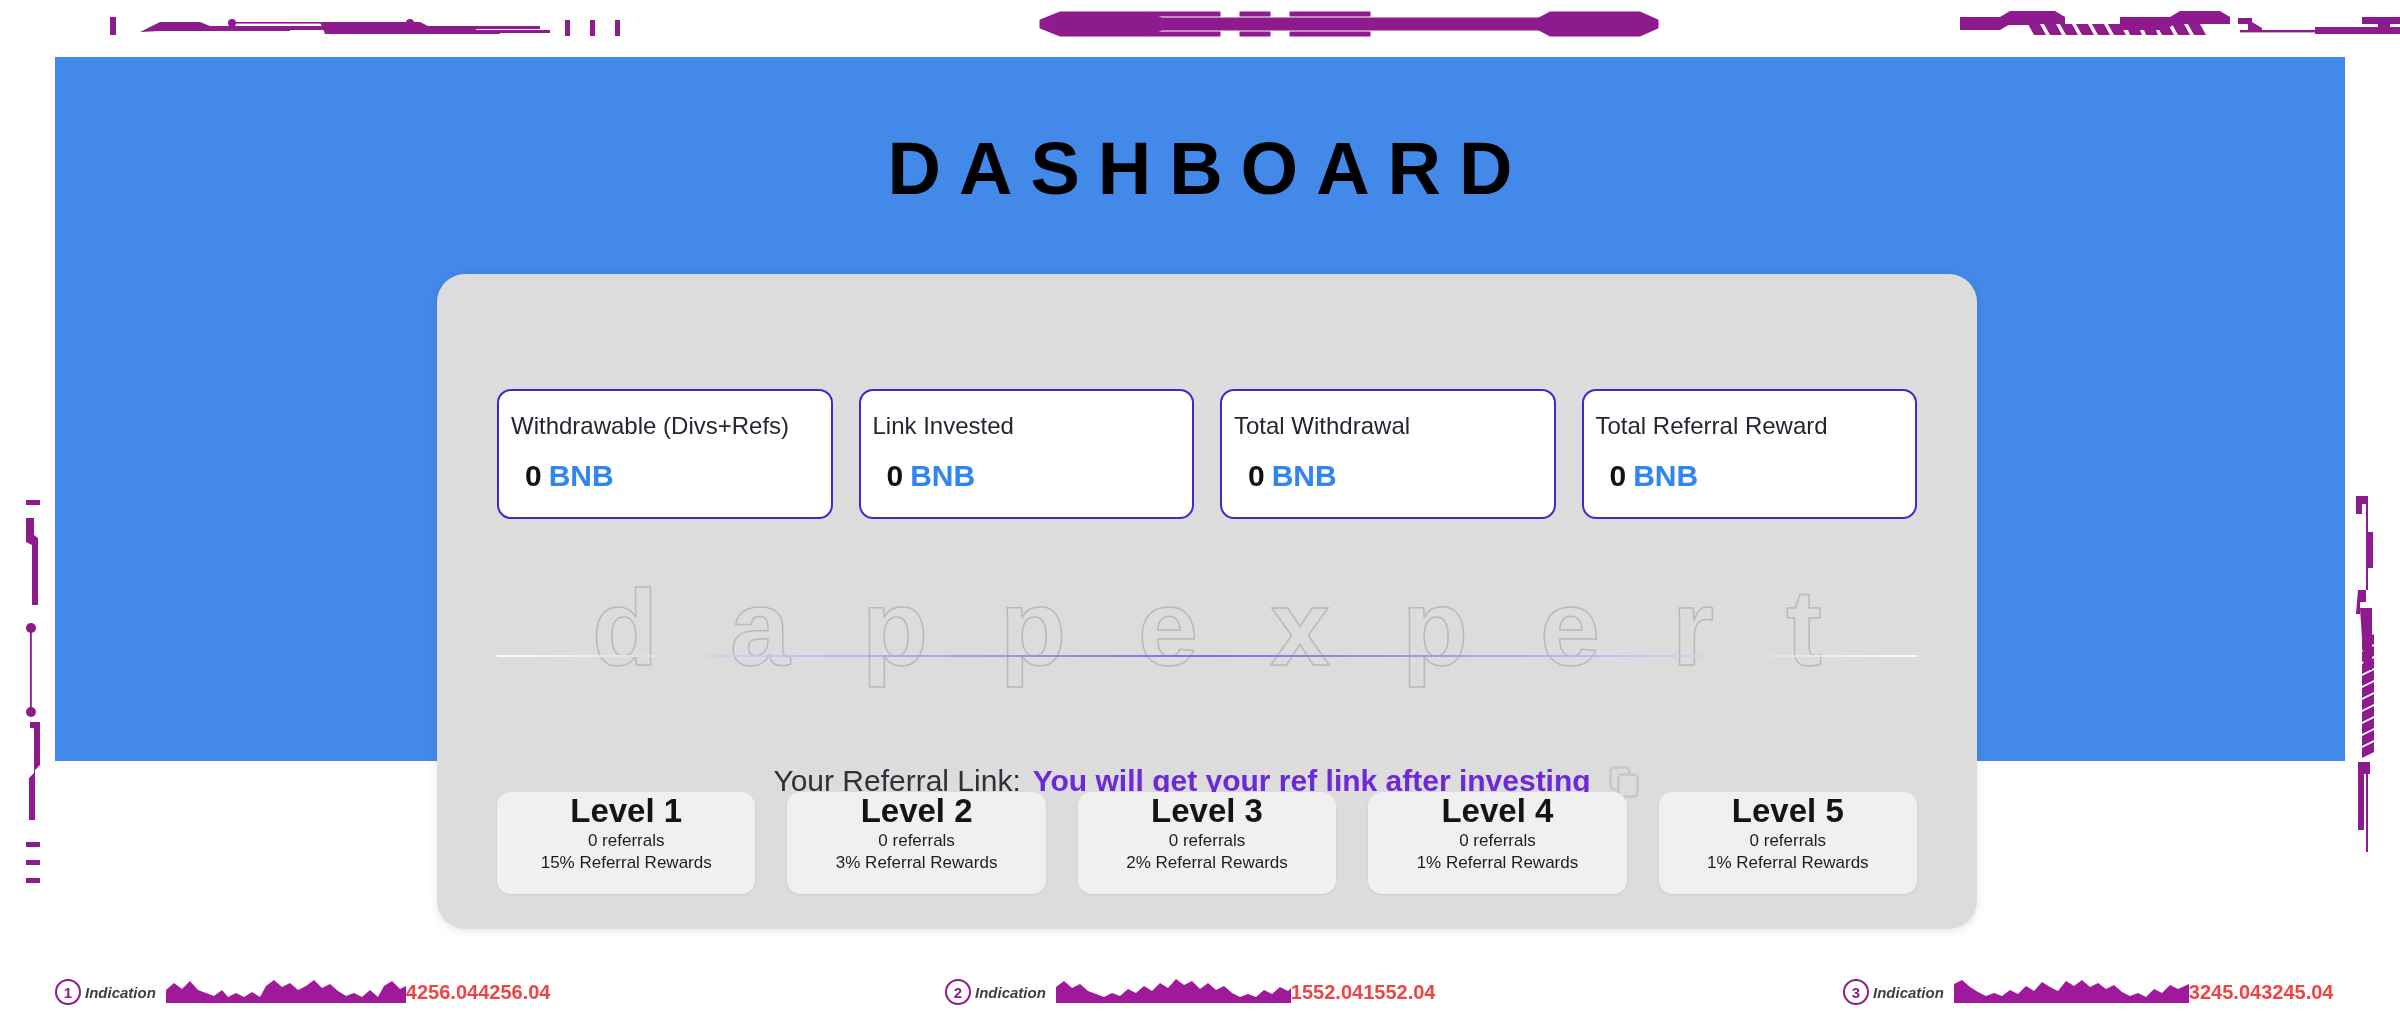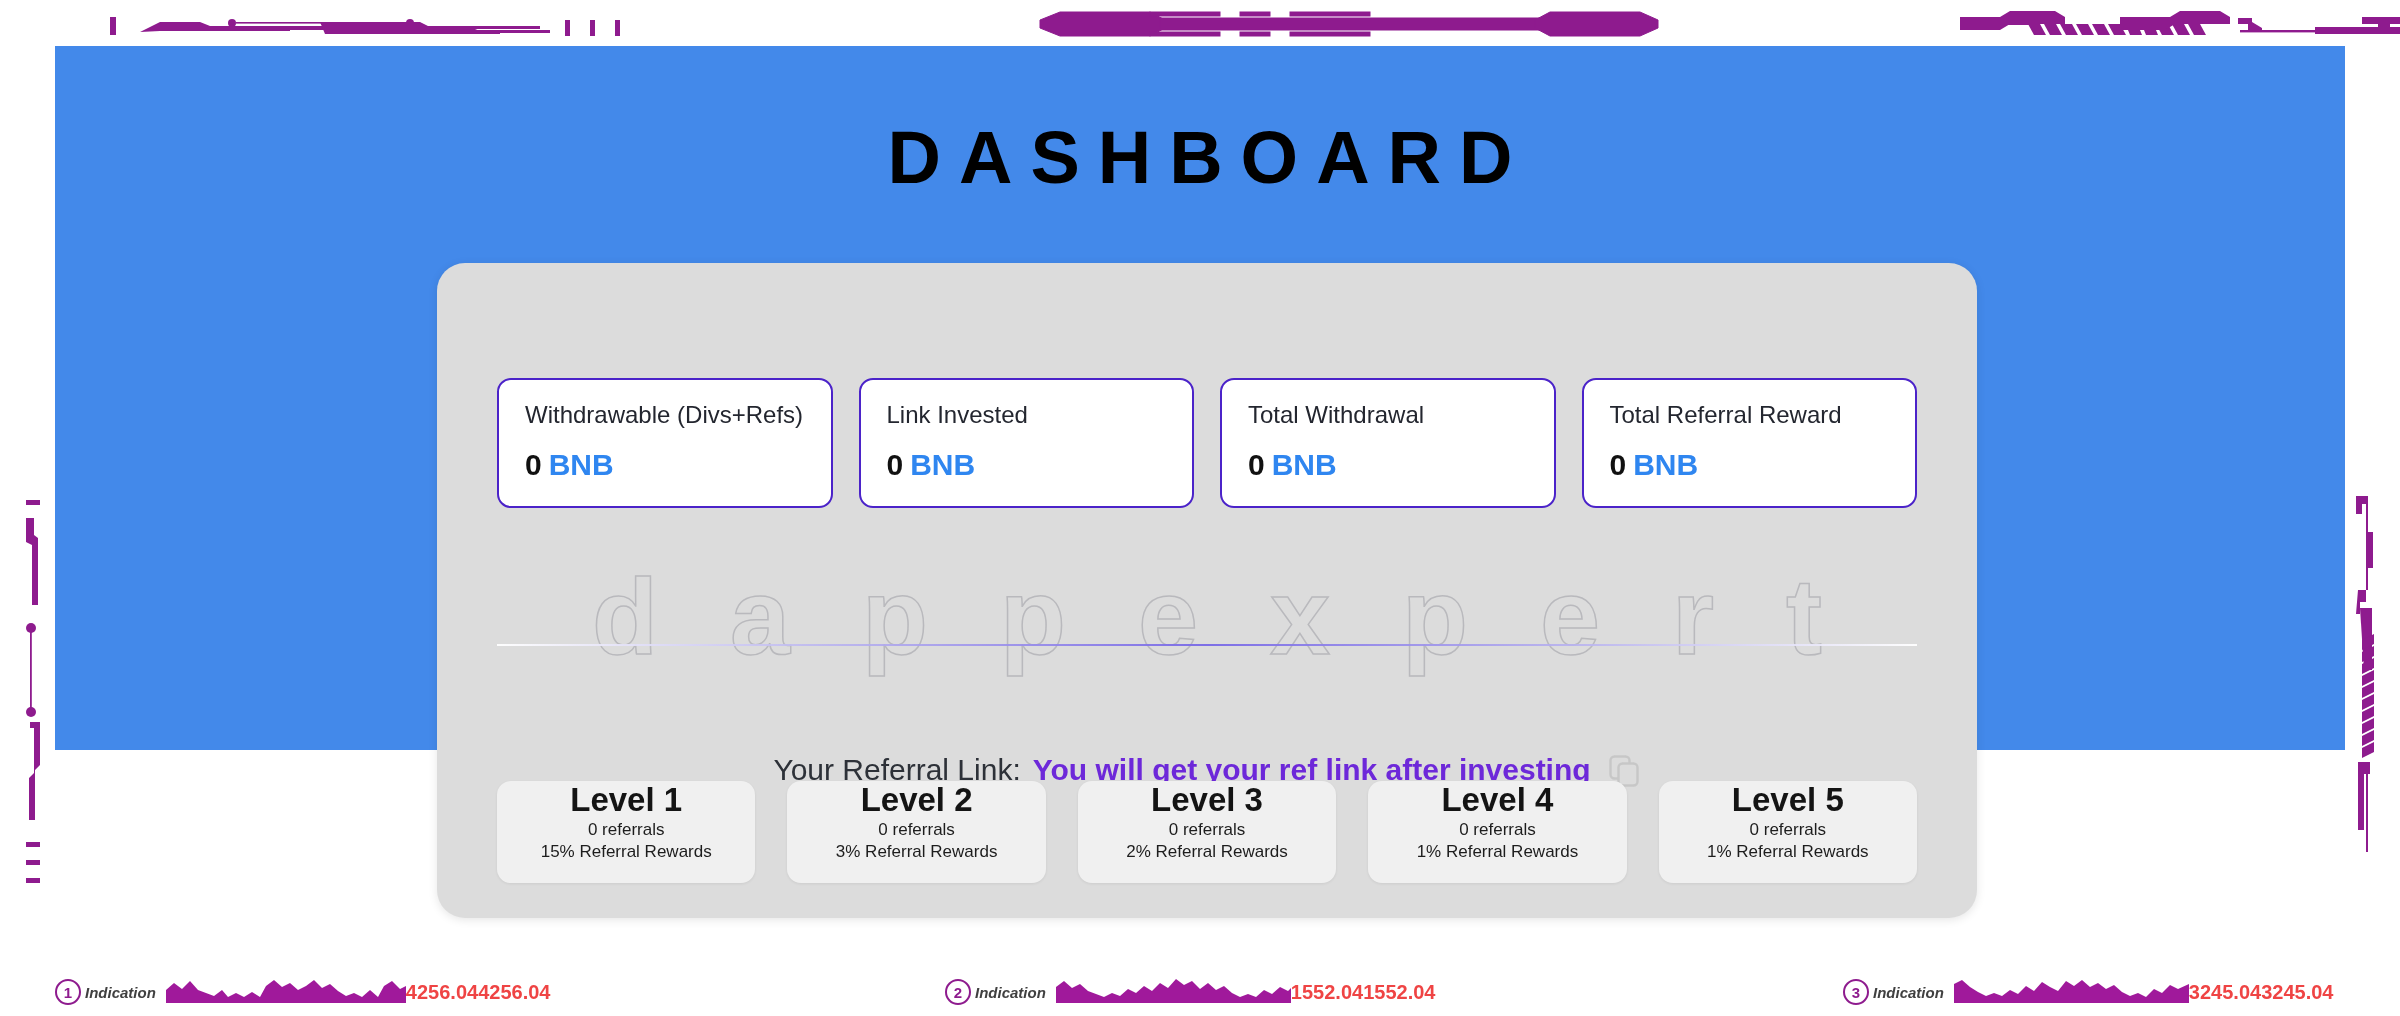--- a/index.html
+++ b/index.html
@@ -38,21 +38,21 @@
     overflow: hidden;
     pointer-events: none;
   }
   .side-deco.left { left: 0; }
   .side-deco.right { right: 0; }
 
   
   .page-blue {
     position: absolute;
     left: 55px;
-    top: 46px;
+    top: 57px;
     width: 2290px;
     height: 704px;
     background: #4389ea;
     text-decoration: underline;
   }
 
   .page-title {
     position: absolute;
     top: 75px;
     left: 0;
@@ -121,21 +121,21 @@
     justify-content: space-between;
     gap: 26px;
   }
   .stat-card {
     flex: 1 1 0;
     height: 130px;
     background: #ffffff;
     border: 2px solid #4b23c9;
     border-radius: 14px;
     box-sizing: border-box;
-    padding: 22px 26px 0 26px;
+    padding: 22px 26px 0 12px;
     position: relative;
   }
   .stat-label {
     font-size: 24px;
     color: #23262f;
     font-weight: 400;
     line-height: 1.1;
     white-space: nowrap;
   }
   .stat-value {

